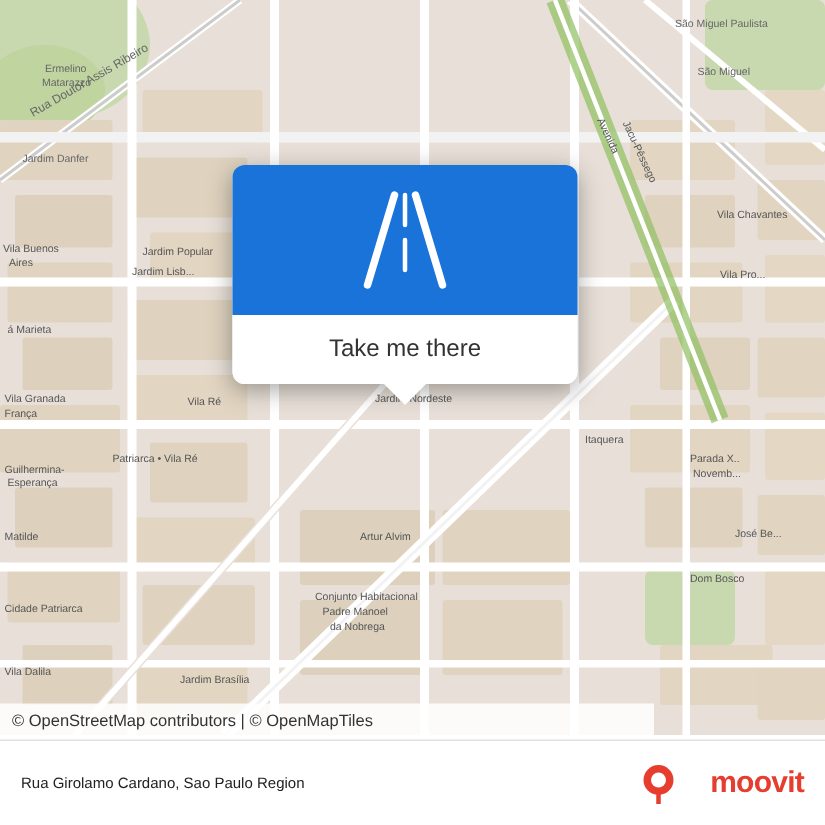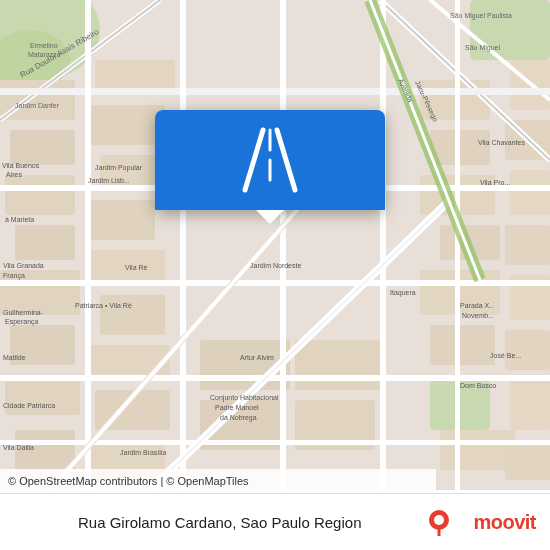--- a/index.html
+++ b/index.html
@@ -103,25 +103,24 @@
       border-top: 1px solid #e0e0e0;
       display: flex;
       align-items: center;
       padding: 0 14px;
       position: absolute;
       bottom: 0;
       left: 0;
     }
 
     #bottom-bar-text {
-      font-size: 15px;
+      font-size: 10px;
       font-weight: 500;
       color: #222;
       flex: 1;
-      text-align: center;
     }
 
     #moovit-logo {
       display: flex;
       align-items: center;
       gap: 20px;
     }
 
     #moovit-pin {
       width: 28px;
@@ -266,20 +265,21 @@
 
         <line x1="15" y1="65" x2="33" y2="5" stroke="white" stroke-width="5" stroke-linecap="round"></line>
 
         <line x1="65" y1="65" x2="47" y2="5" stroke="white" stroke-width="5" stroke-linecap="round"></line>
 
         <line x1="40" y1="5" x2="40" y2="25" stroke="white" stroke-width="3" stroke-linecap="round"></line>
 
         <line x1="40" y1="35" x2="40" y2="55" stroke="white" stroke-width="3" stroke-linecap="round"></line>
       </svg>
     </div>
+    <button id="popup-button">Take me there</button>
   </div>
 </div>
 
 <div id="attribution-bar">
   <span>© OpenStreetMap contributors | © OpenMapTiles</span>
 </div>
 
 <div id="bottom-bar">
   <span id="bottom-bar-text">Rua Girolamo Cardano, Sao Paulo Region</span>
   <div id="moovit-logo">

